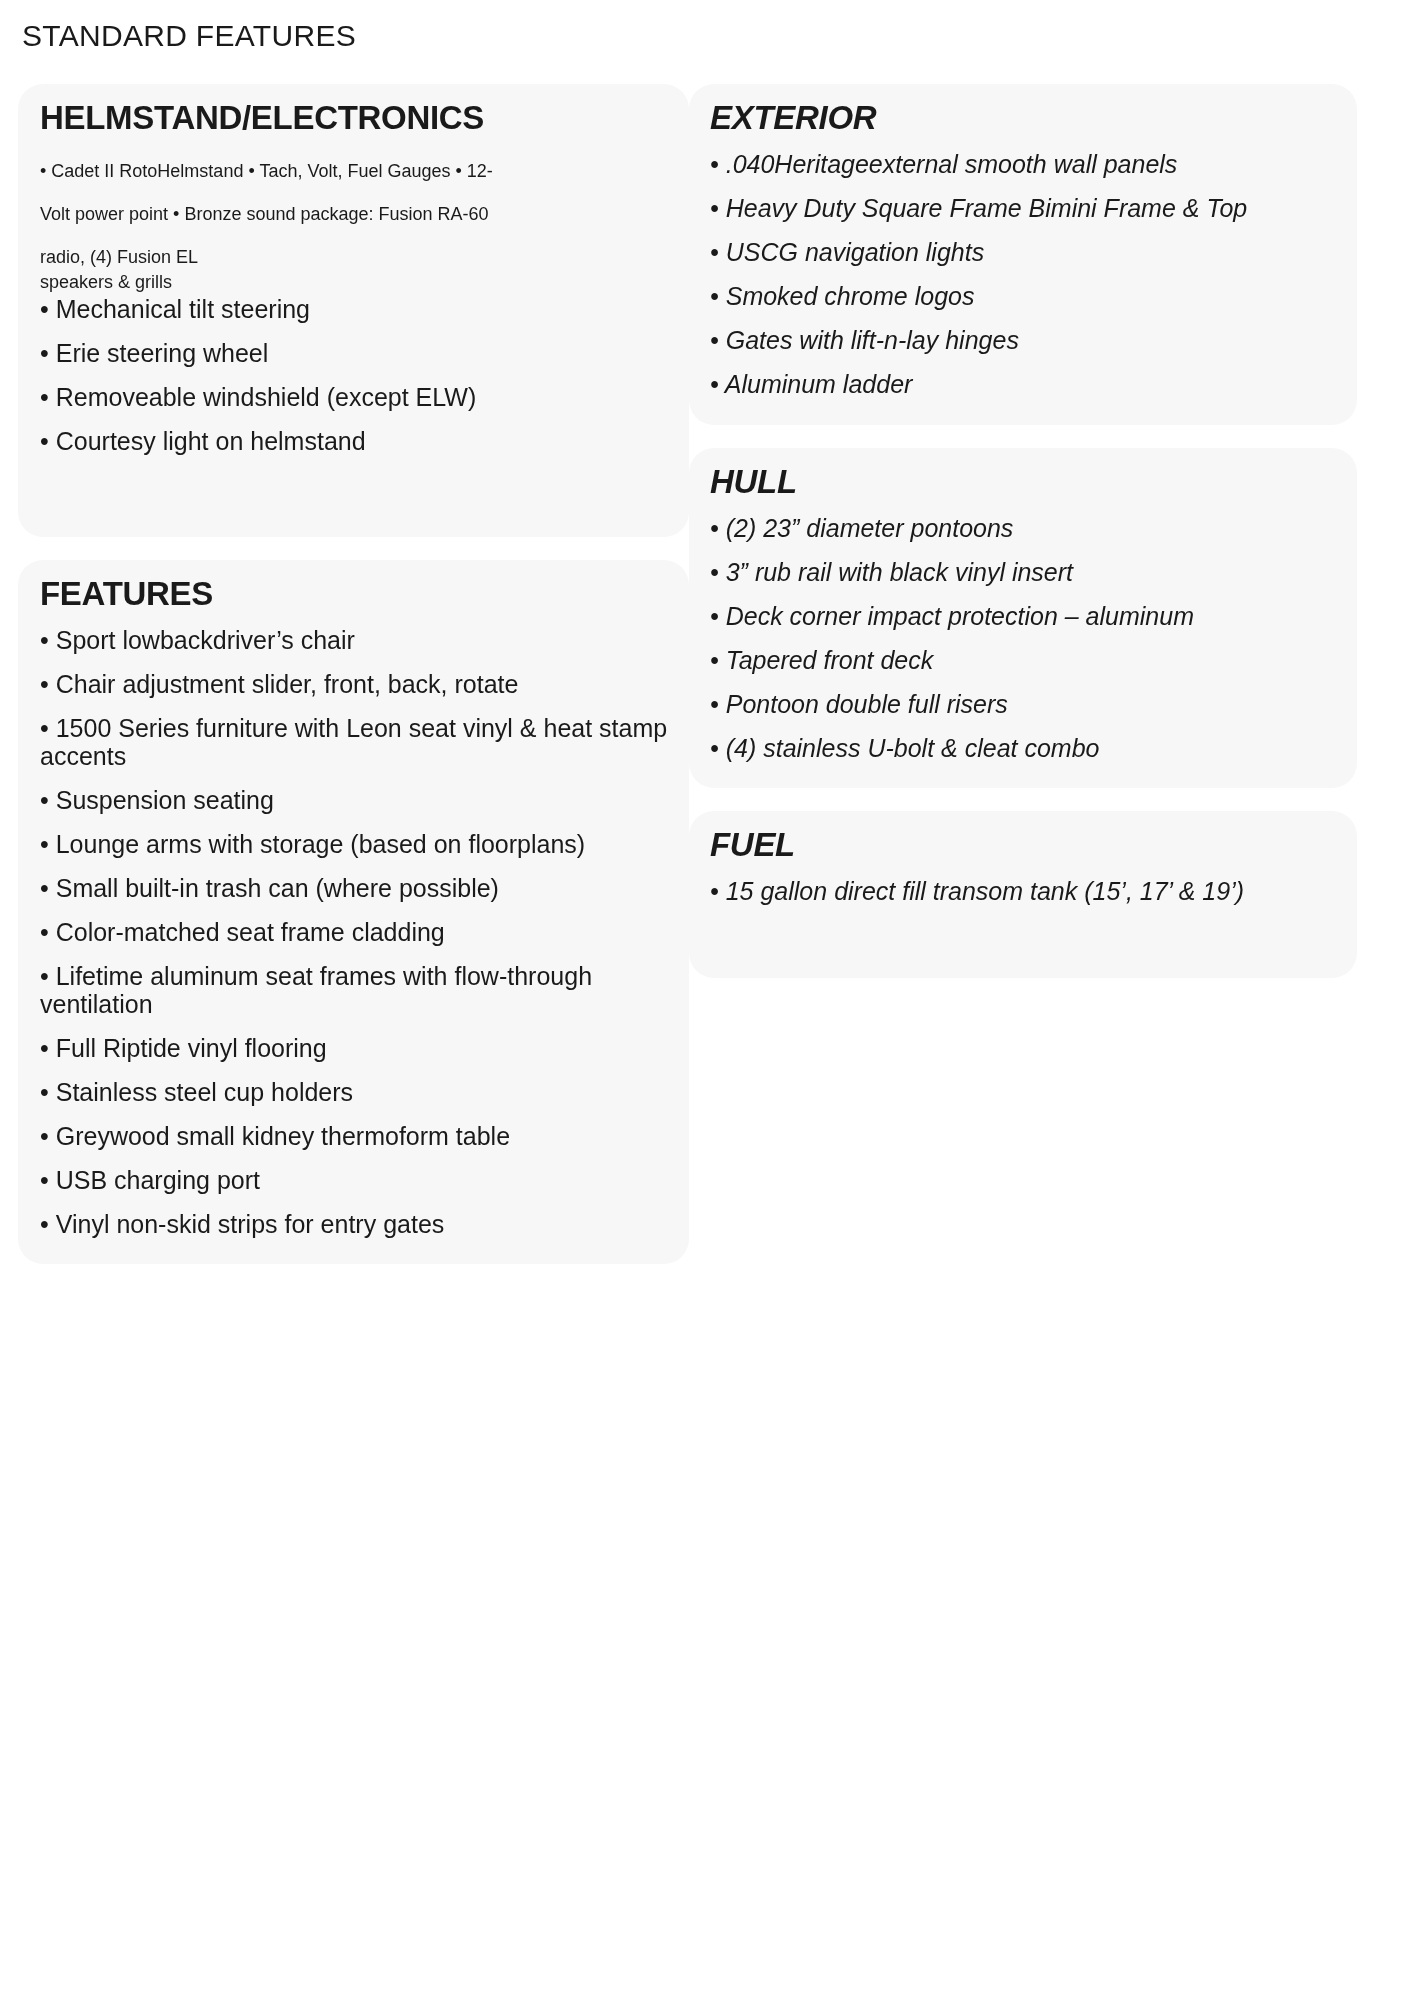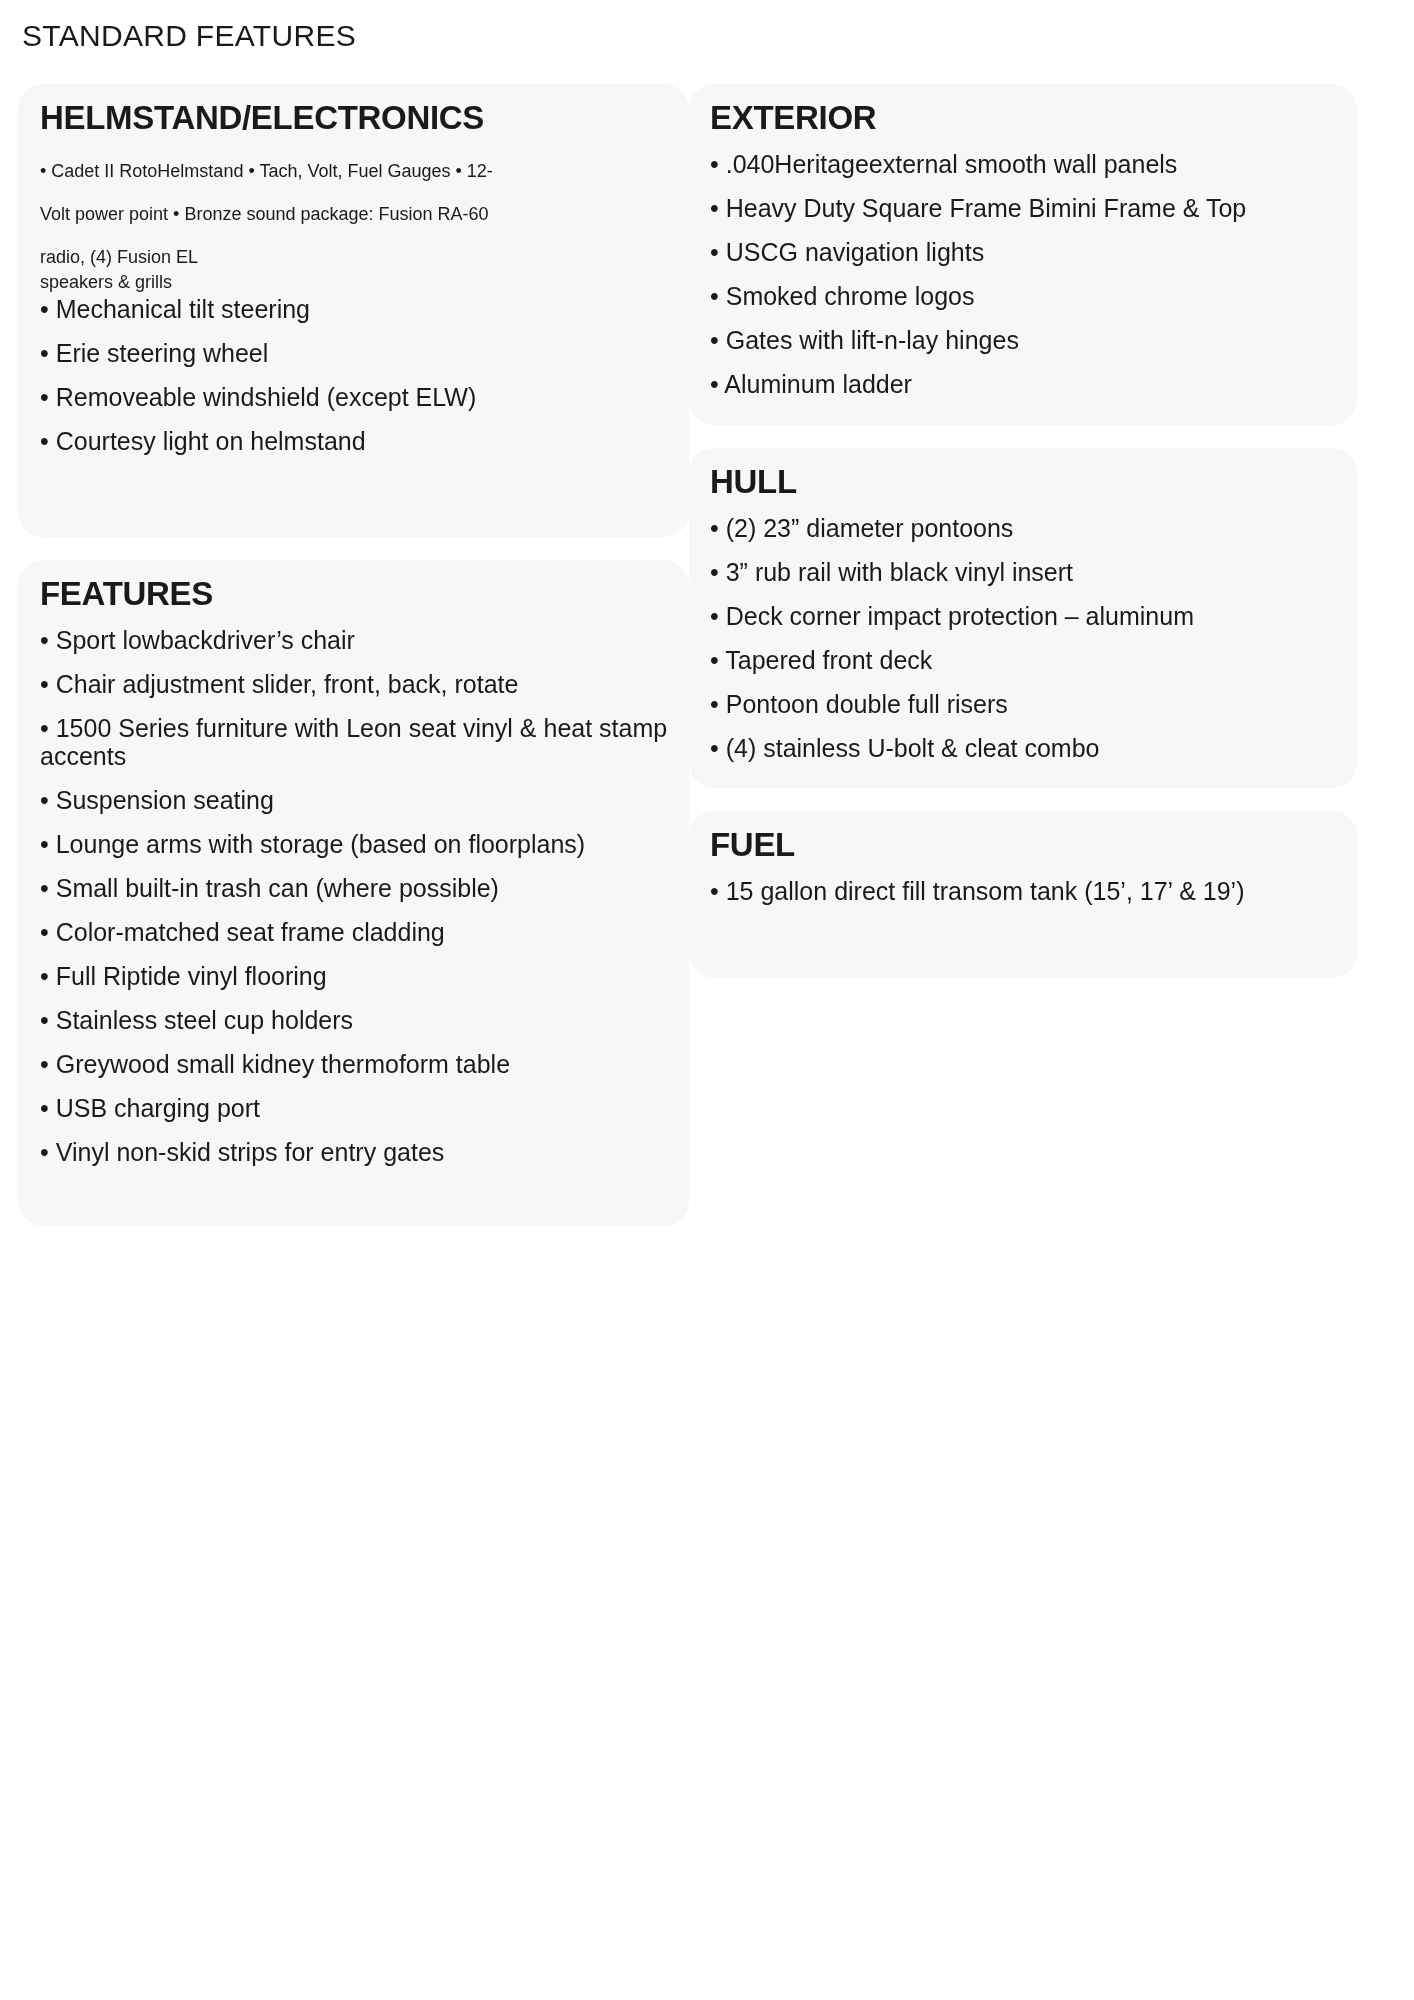--- a/index.html
+++ b/index.html
@@ -31,21 +31,21 @@
   }
   .col-left  { width: 671px; flex: 0 0 671px; }
   .col-right { width: 668px; flex: 0 0 668px; }
   .card {
     background: #f7f7f8;
     border-radius: 25px;
     box-sizing: border-box;
     padding: 14px 14px 10px 22px;
     margin-bottom: 23px;
   }
-  .col-right .card { padding-left: 21px; }
+  .col-right .card { padding-left: 21px; font-style: italic; }
   .card-helmstand { min-height: 453px; }
   .card-interior  { min-height: 666px; }
   .card-exterior  { min-height: 341px; }
   .card-hull      { min-height: 338px; }
   .card-fuel      { min-height: 167px; }
   .card-title {
     font-size: 33px;
     font-weight: 700;
     letter-spacing: -0.3px;
     line-height: 40px;
@@ -119,20 +119,21 @@
             <li class="feature"><span class="bullet">• </span><span class="feature-text">1500 Series furniture with Leon seat vinyl &amp; heat stamp accents</span></li>
 
             <li class="feature"><span class="bullet">• </span><span class="feature-text">Suspension seating</span></li>
 
             <li class="feature"><span class="bullet">• </span><span class="feature-text">Lounge arms with storage (based on floorplans)</span></li>
 
             <li class="feature"><span class="bullet">• </span><span class="feature-text">Small built-in trash can (where possible)</span></li>
 
             <li class="feature"><span class="bullet">• </span><span class="feature-text">Color-matched seat frame cladding</span></li>
 
+            <li class="feature"><span class="bullet">• </span><span class="feature-text">Lifetime aluminum seat frames with flow-through ventilation</span></li>
 
             <li class="feature"><span class="bullet">• </span><span class="feature-text">Full Riptide vinyl flooring</span></li>
 
             <li class="feature"><span class="bullet">• </span><span class="feature-text">Stainless steel cup holders</span></li>
 
             <li class="feature"><span class="bullet">• </span><span class="feature-text">Greywood small kidney thermoform table</span></li>
 
             <li class="feature"><span class="bullet">• </span><span class="feature-text">USB charging port</span></li>
 
             <li class="feature"><span class="bullet">• </span><span class="feature-text">Vinyl non-skid strips for entry gates</span></li>

